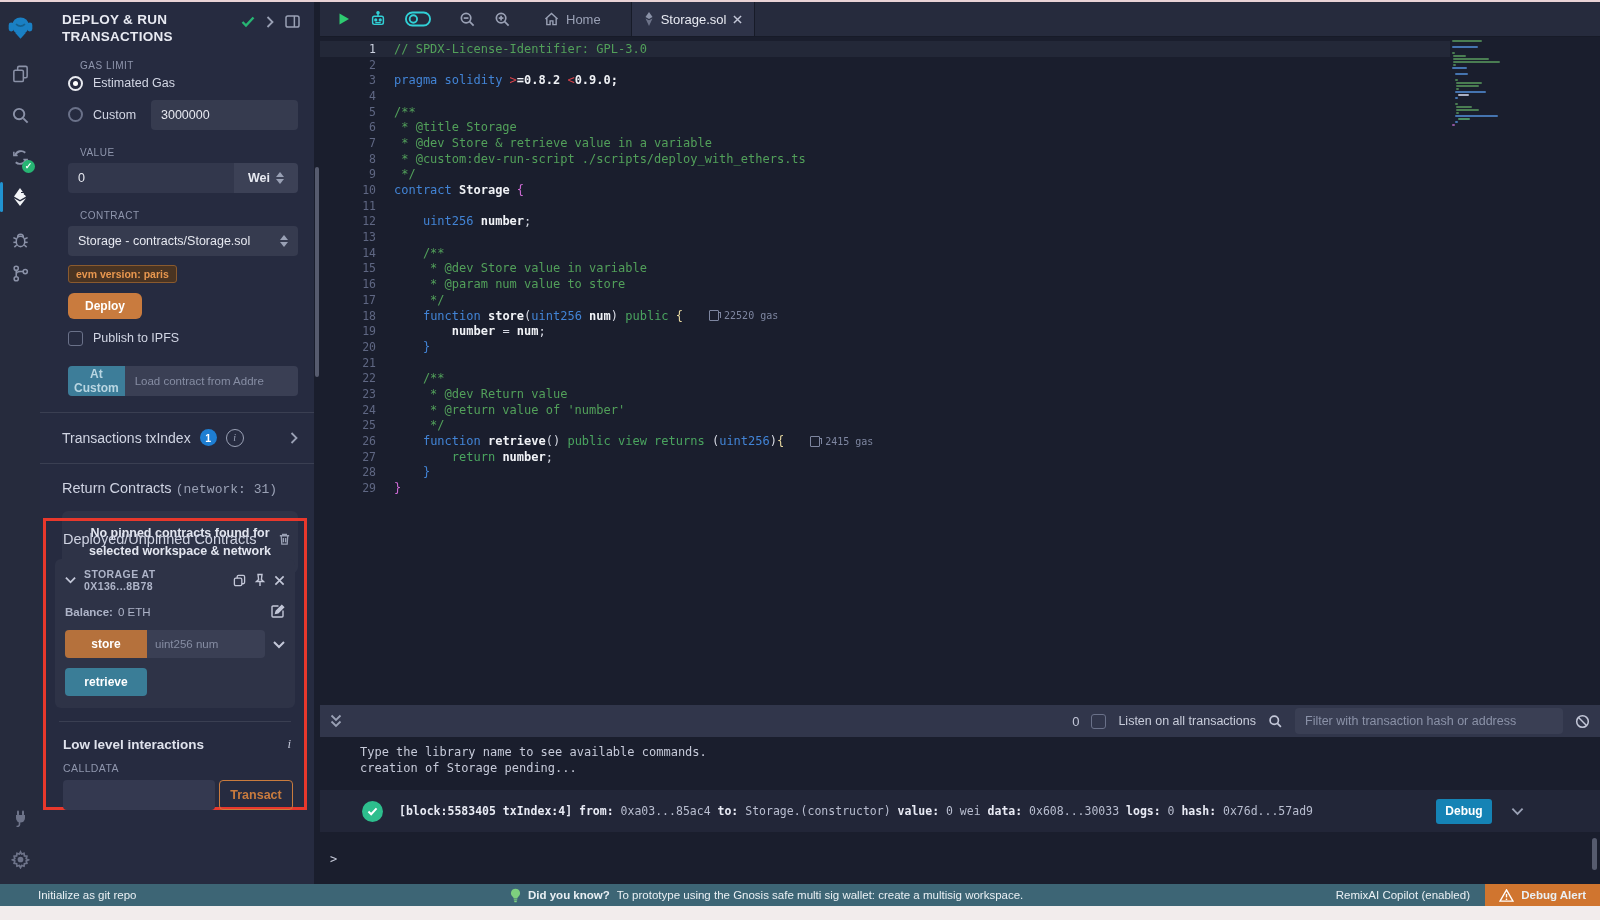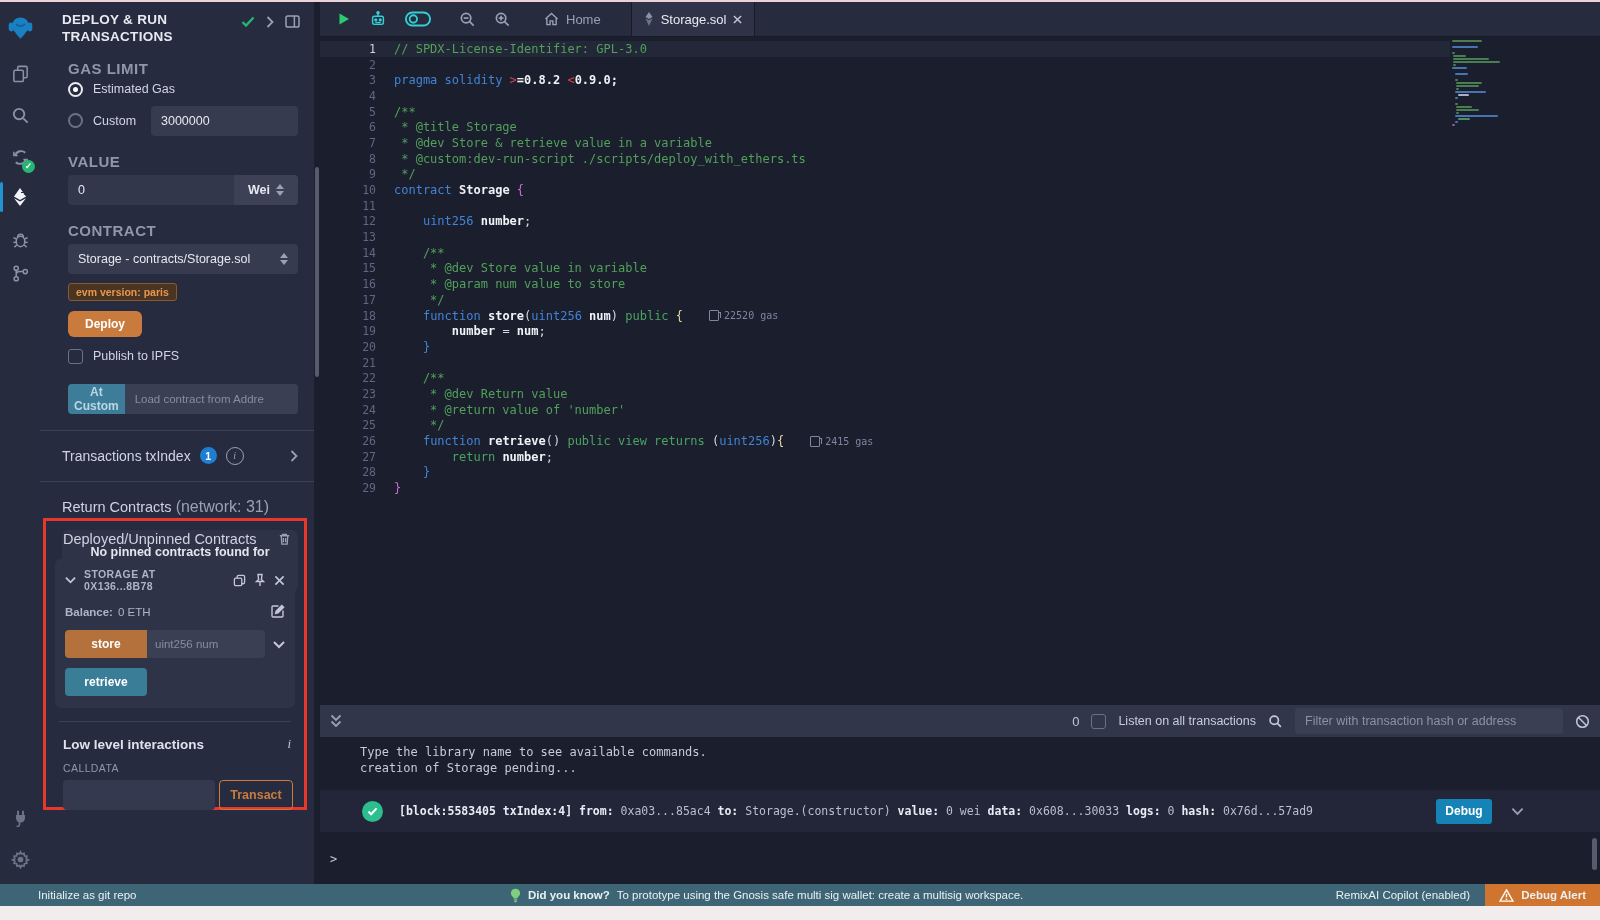--- a/index.html
+++ b/index.html
@@ -12,21 +12,21 @@
   .ib{position:absolute;left:0;width:40px;height:38px;display:flex;align-items:center;justify-content:center;cursor:pointer;}
   .ib svg{display:block;}
   .active-bar{position:absolute;left:0;top:4px;width:3px;height:30px;border-radius:2px;background:#2193d1;}
   .badge-grn{position:absolute;right:5px;bottom:3px;width:13px;height:13px;border-radius:50%;background:#27b573;color:#fff;font-size:9px;line-height:13px;text-align:center;font-weight:bold;}
 
   
   .sidepanel{position:absolute;left:40px;top:2px;width:274px;height:882px;background:#262b40;color:#c3c7d8;overflow:hidden;}
   .sp-head{display:flex;align-items:flex-start;padding:10px 14px 2px 22px;}
   .sp-title{font-size:13.5px;font-weight:bold;color:#e8eaf2;line-height:1.25;letter-spacing:.3px;width:130px;}
   .sp-head-icons{display:flex;align-items:center;gap:11px;margin-left:auto;margin-top:3px;}
-  .lbl{font-size:15px;letter-spacing:.5px;color:#8f96ad;margin:12px 16px 5px 28px;font-weight:bold;}
+  .lbl{font-size:10px;letter-spacing:.5px;color:#8f96ad;margin:12px 16px 5px 40px;}
   .row{display:flex;align-items:center;margin:0 16px 0 28px;}
   .radio{width:15px;height:15px;border-radius:50%;border:2px solid #6a7189;box-sizing:border-box;margin-right:10px;flex:none;background:transparent;}
   .radio.sel{border-color:#e8eaf0;position:relative;}
   .radio.sel::after{content:"";position:absolute;left:3px;top:3px;width:5px;height:5px;border-radius:50%;background:#fff;}
   .radio-lbl{font-size:12.5px;color:#d2d6e4;}
   .inp{background:#363b4f;border:none;border-radius:4px;height:30px;color:#e6e8f0;font-size:12.5px;padding:0 10px;font-family:"Liberation Sans",sans-serif;box-sizing:border-box;outline:none;}
   .inp::placeholder{color:#868da3;}
   .sel-arrows{display:flex;flex-direction:column;gap:2px;margin-left:6px;}
   .sel-arrows i{width:0;height:0;border-left:4px solid transparent;border-right:4px solid transparent;display:block;}
   .sel-arrows .up{border-bottom:5px solid #9aa1b5;}
@@ -40,21 +40,21 @@
   .chk{width:15px;height:15px;border:1.5px solid #6a7189;border-radius:3px;box-sizing:border-box;margin-right:10px;flex:none;background:transparent;}
   .ataddr{display:flex;margin:20px 16px 0 28px;height:30px;border-radius:4px;overflow:hidden;}
   .ataddr .ab{background:#3d7d99;color:#b9d6e2;font-size:12px;font-weight:bold;border:none;width:95px;cursor:pointer;}
   .ataddr .ai{flex:1;background:#3a3f54;border:none;border-radius:0;font-size:11.5px;}
   .divider{height:1px;background:#3a3f52;margin:16px 0;}
   .txrec{display:flex;align-items:center;margin:0 16px 0 22px;gap:9px;}
   .txrec-lbl{font-size:14px;color:#d0d4e2;}
   .badge-blue{width:17px;height:17px;border-radius:50%;background:#1e7ed2;color:#fff;font-size:10.5px;font-weight:bold;display:flex;align-items:center;justify-content:center;}
   .info-i{width:16px;height:16px;border:1.2px solid #9aa1b5;border-radius:50%;color:#9aa1b5;font-size:10px;display:flex;align-items:center;justify-content:center;font-style:italic;font-family:"Liberation Serif",serif;}
   .pin-title{font-size:14.5px;color:#cfd3e2;margin:2px 16px 0 22px;}
-  .pin-title small{font-size:16px;color:#9aa1b5;font-weight:normal;}
+  .pin-title small{font-size:13px;color:#9aa1b5;font-weight:normal;font-family:Liberation Mono, monospace;}
   .emptybox{background:#2e3347;border-radius:6px;margin:14px 16px 0 22px;padding:13px 10px;text-align:center;font-size:12.5px;font-weight:bold;color:#e3e6f0;line-height:1.45;}
   .redsec{position:absolute;left:3px;top:516px;width:264px;border:3px solid #e8382c;box-sizing:border-box;height:292px;padding:8px 9px;}
   .dep-title-row{display:flex;align-items:center;margin:2px 4px 0 8px;}
   .dep-title{font-size:14.5px;color:#cfd3e2;}
   .card{background:#2e3347;border-radius:6px;margin-top:12px;padding:9px 10px 12px 10px;}
   .card-head{display:flex;align-items:center;gap:8px;}
   .card-head .nm{font-size:10.5px;font-weight:bold;letter-spacing:.4px;color:#aeb4c8;margin-right:auto;}
   .bal-row{display:flex;align-items:flex-end;margin-top:12px;font-size:11.5px;color:#aeb4c8;}
   .bal-row b{font-weight:bold;margin-right:5px;}
   .store-row{display:flex;align-items:center;margin-top:12px;gap:0;}

